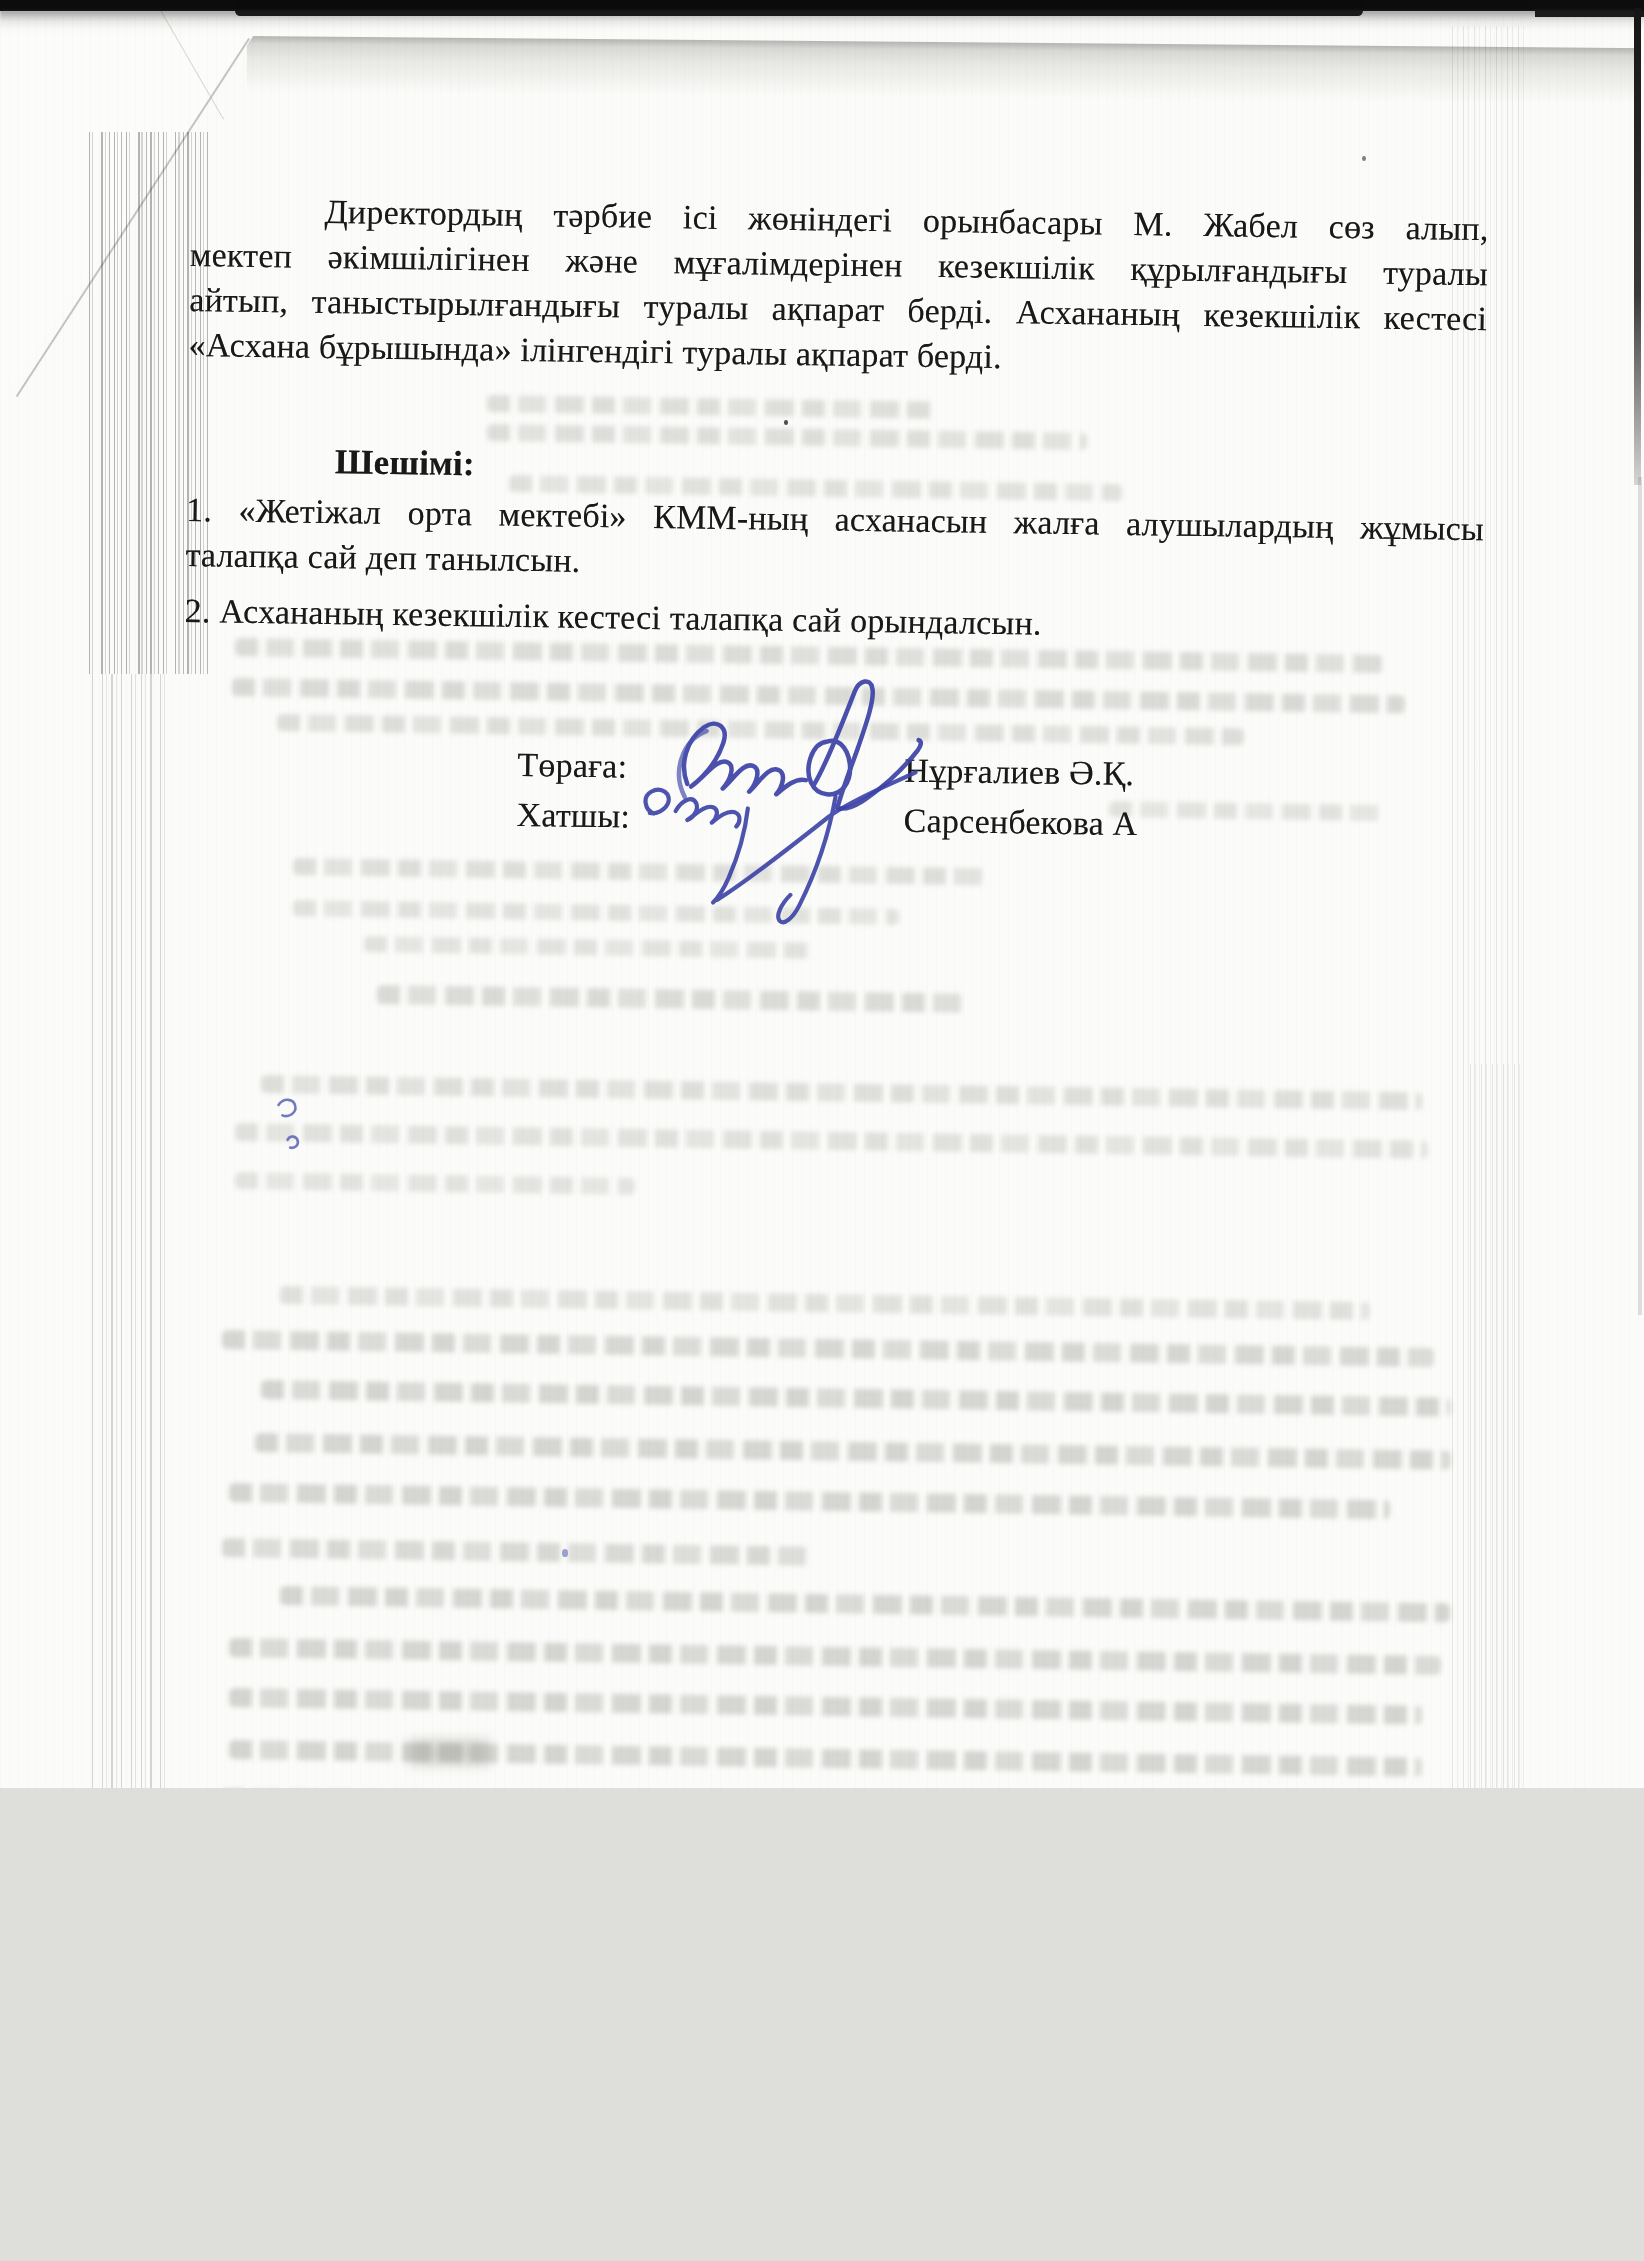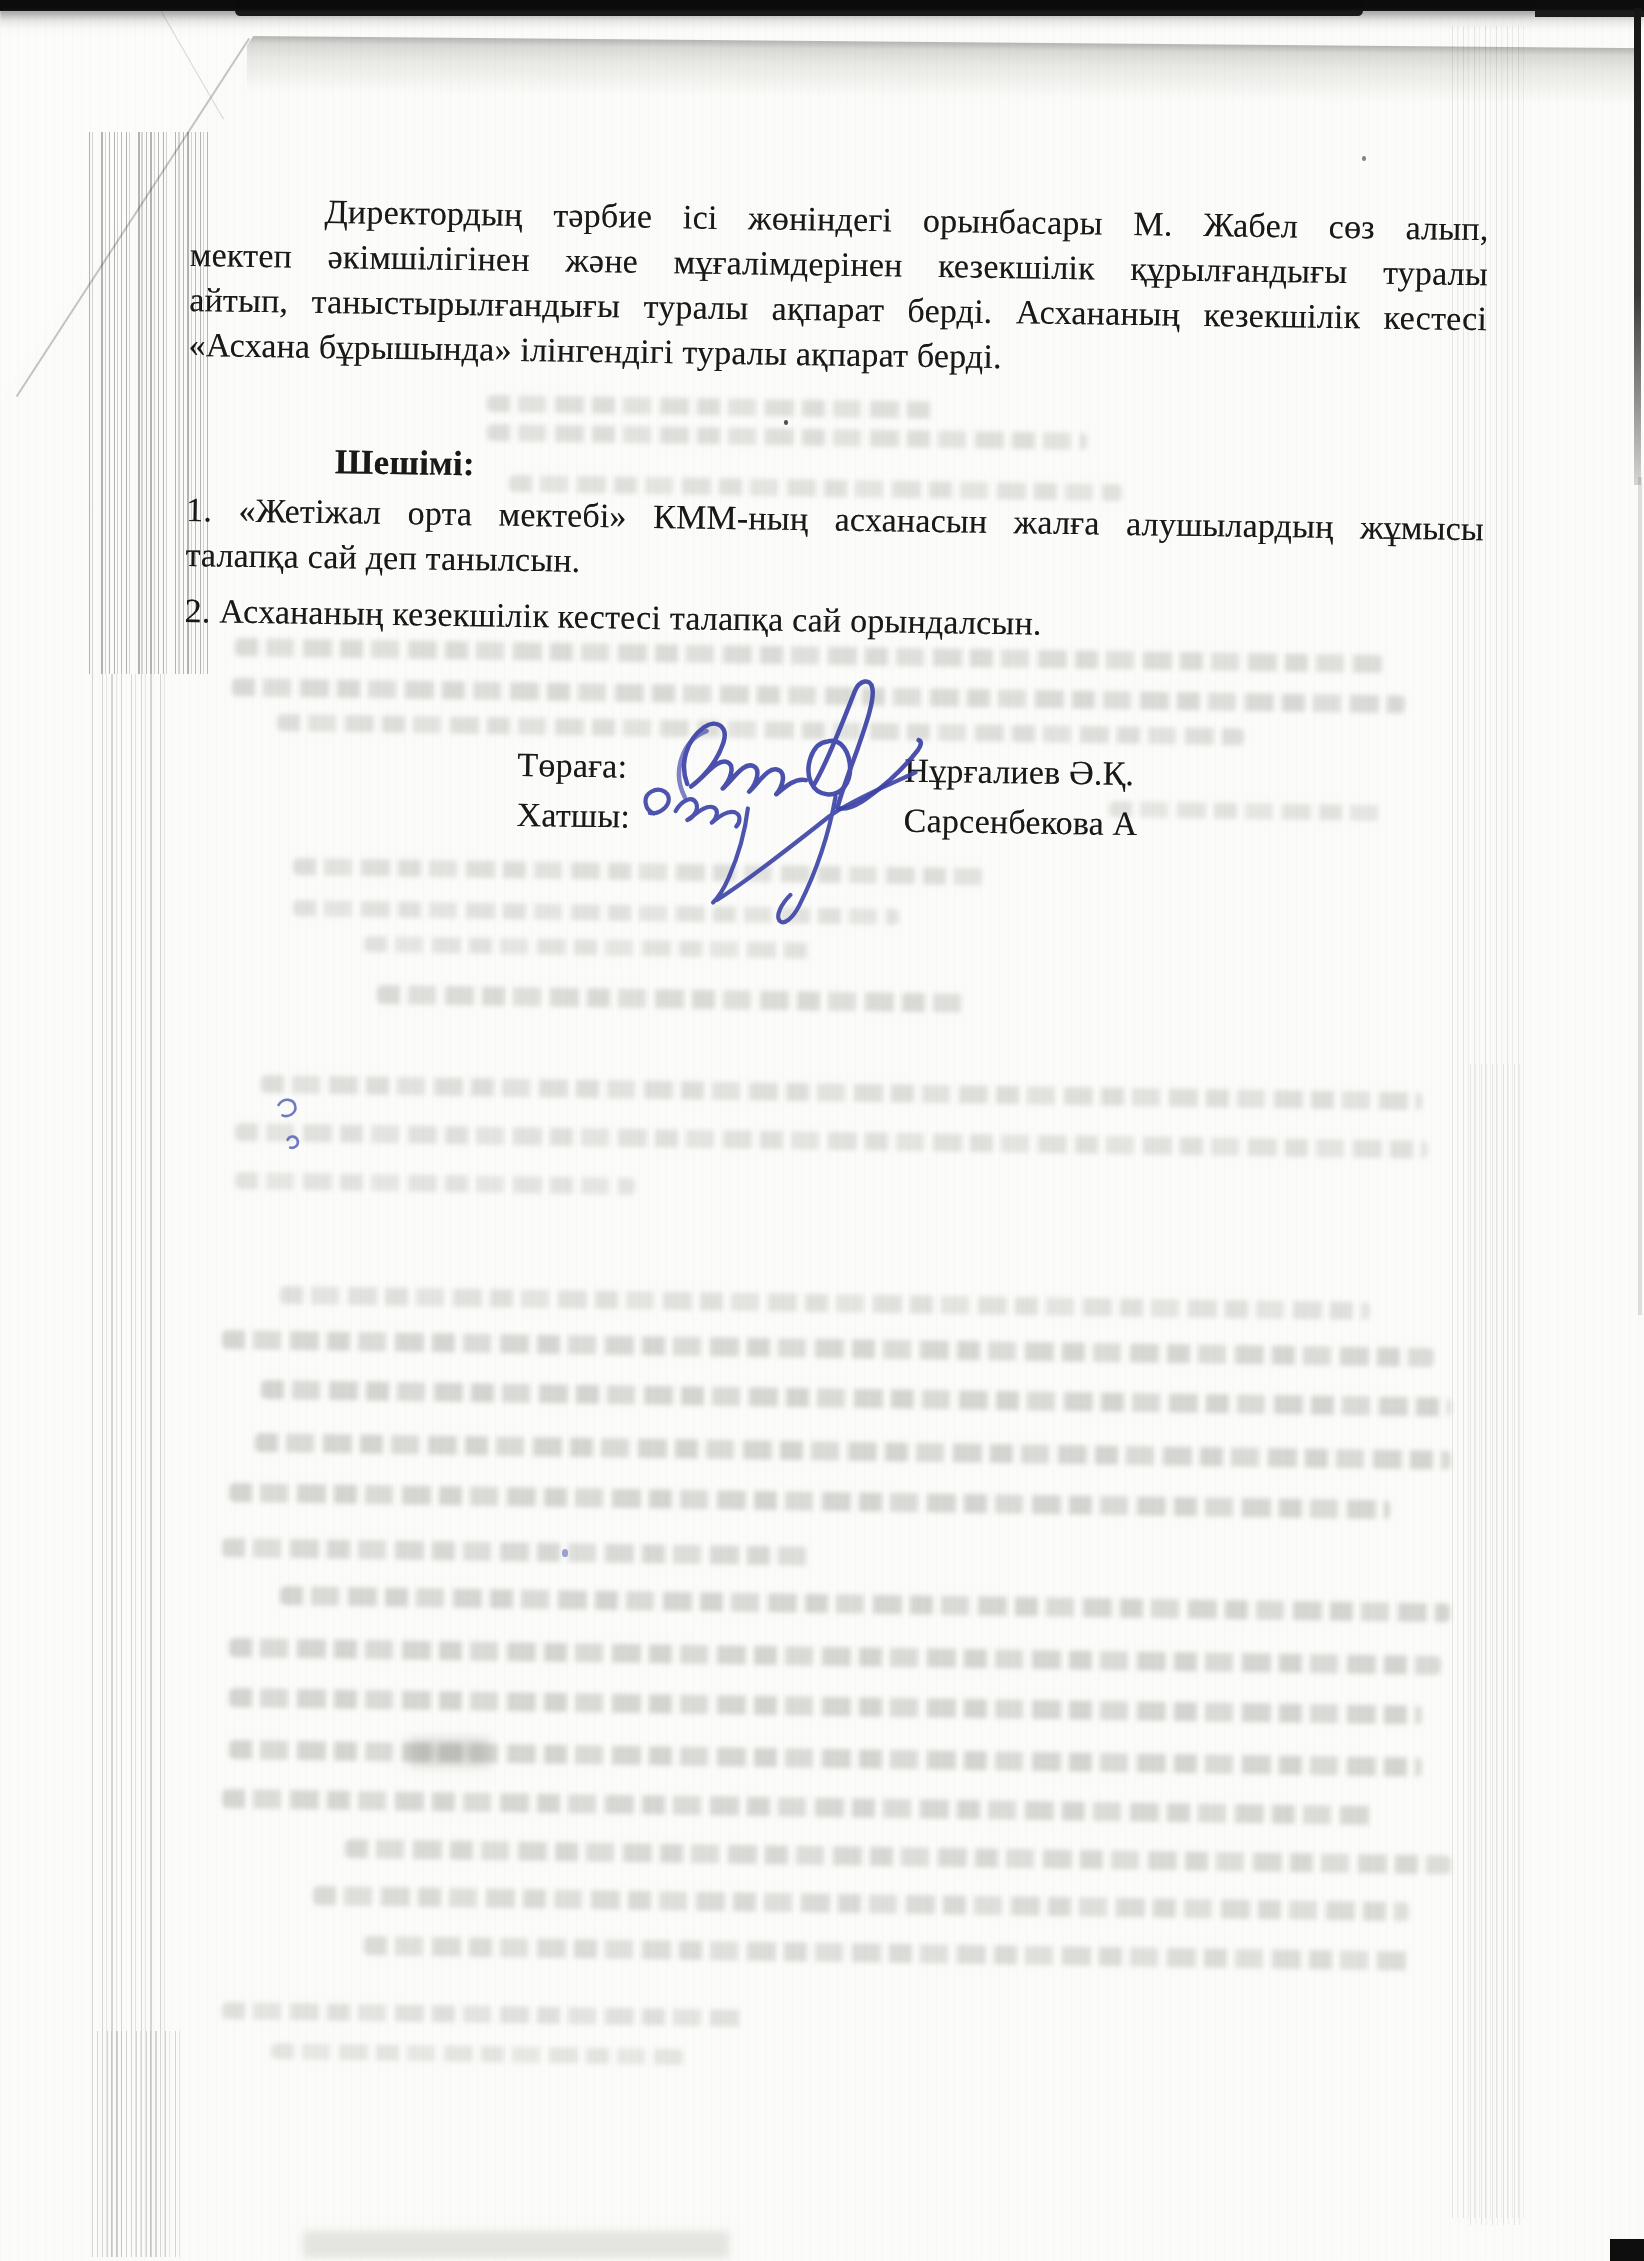--- a/index.html
+++ b/index.html
@@ -1,19 +1,19 @@
 <!DOCTYPE html>
 <html style="font-size:10.3px"><head>
 <meta charset="utf-8">
 <style>
   html, body { margin: 0; padding: 0; background: #dededb; }
   #scan {
     position: relative;
     width: 1644px;
-    height: 2261px;
+    height: 1788px;
     background: #0ea5e9;
     overflow: hidden;
     font-family: "Liberation Serif", "DejaVu Serif", serif;
   }
   
   .page-bg {
     position: absolute; inset: 0;
     background: #fbfbf9;
   }
   .page-texture {

